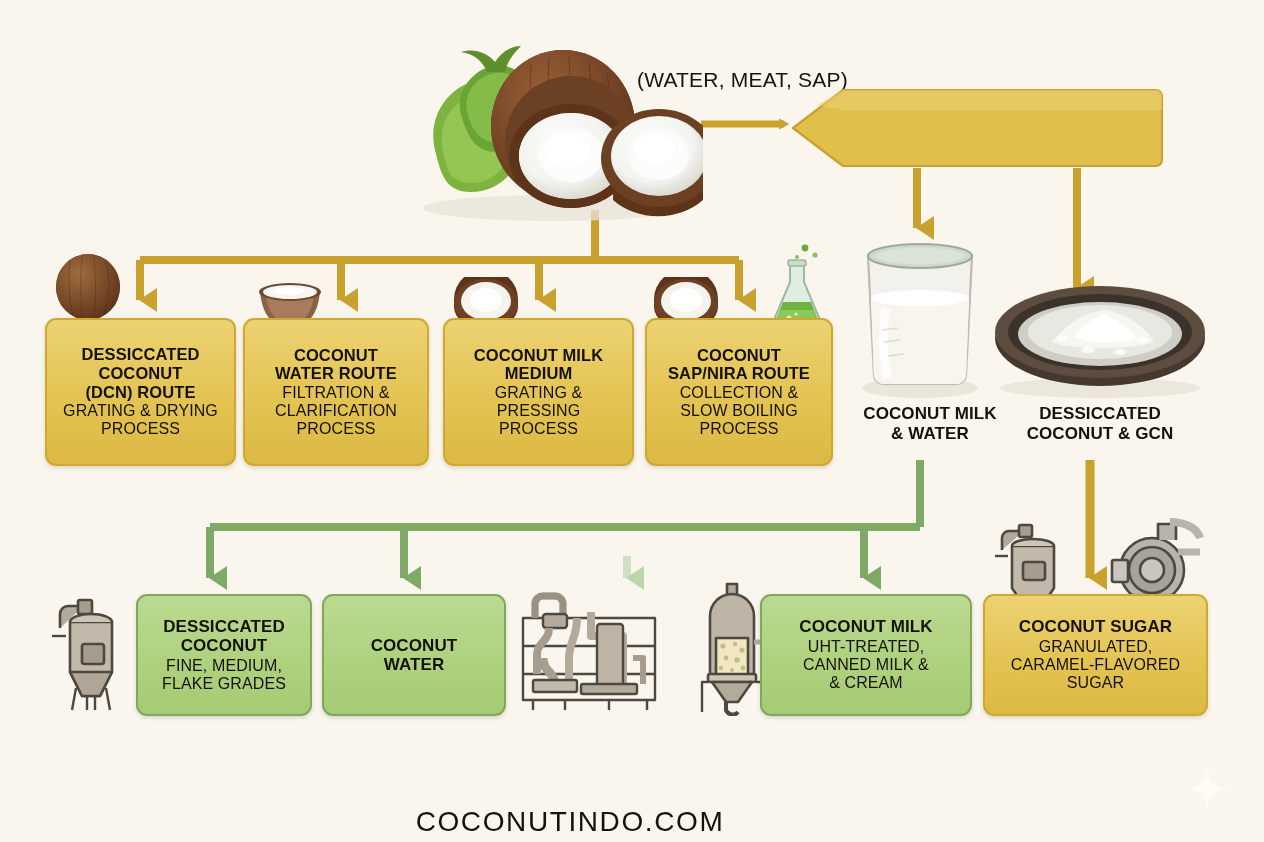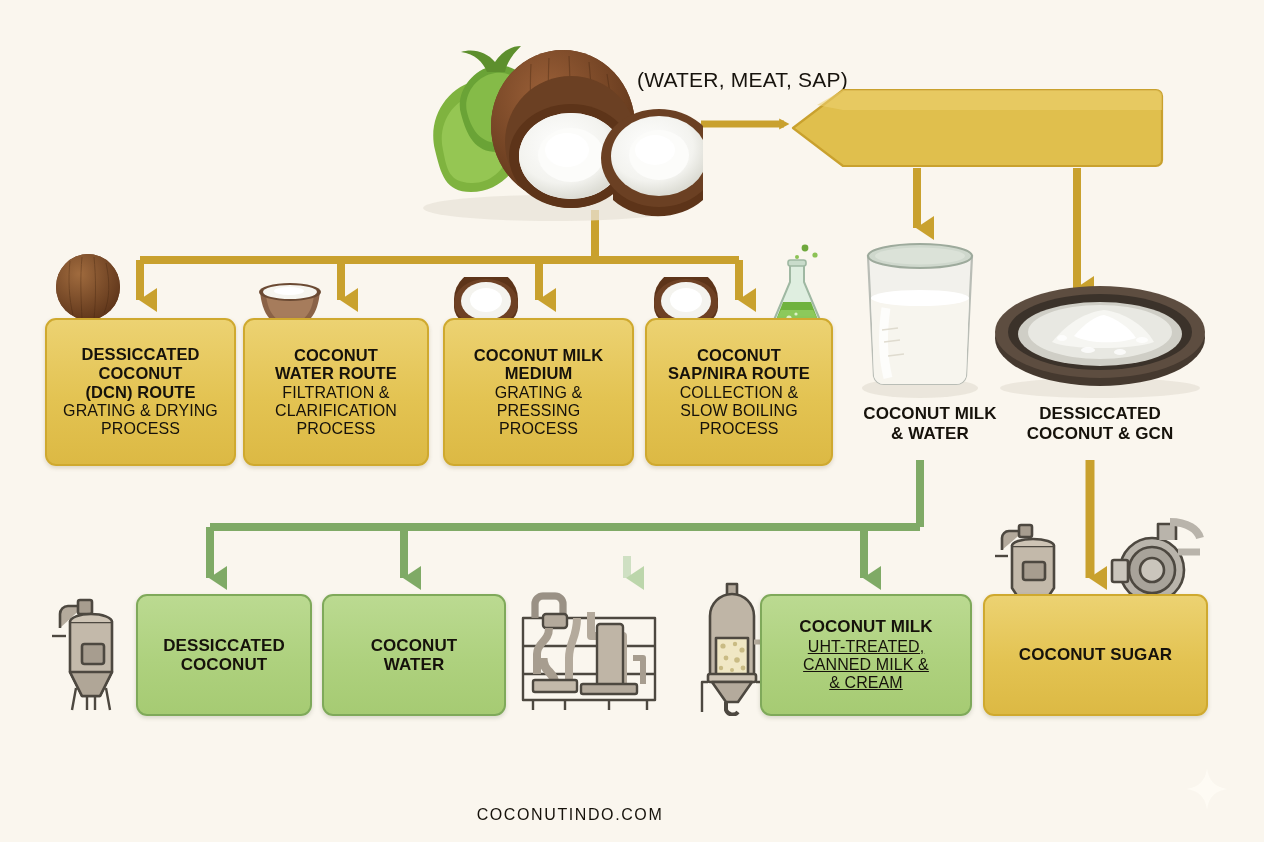--- a/index.html
+++ b/index.html
@@ -59,33 +59,33 @@
   }
   .pbox.green{
     background:linear-gradient(180deg,#bbda91 0%,#aed17e 55%,#a6cb73 100%);
     border:2px solid #7fa95a;
   }
   .pbox.yellow{
     background:linear-gradient(180deg,#ecd272 0%,#e3c352 55%,#dcb944 100%);
     border:2px solid #cfa92f;
   }
   .pbox .t{font-size:17px;font-weight:bold;line-height:1.14;letter-spacing:.1px;}
-  .pbox .d{font-size:16px;font-weight:normal;line-height:1.14;letter-spacing:.1px;margin-top:1px;text-decoration:underline;}
+  .pbox .d{font-size:16px;font-weight:normal;line-height:1.14;letter-spacing:.1px;margin-top:1px;}
 
   
   .slabel{
     position:absolute;text-align:center;
     font-size:17px;font-weight:bold;line-height:1.16;
     color:#16120b;letter-spacing:.1px;
   }
 
   
   .footer{
     position:absolute;left:0;top:806px;width:1140px;text-align:center;
-    font-size:16px;letter-spacing:1.6px;color:#16120b;
+    font-size:28px;letter-spacing:1.6px;color:#16120b;
   }
 
   
   .sparkle{
     position:absolute;left:1186px;top:768px;width:42px;height:42px;
     opacity:.85;
   }
 </style>
 </head>
 <body>
@@ -416,20 +416,24 @@
       <path d="M18,82 L72,82 L80,98 L12,98 Z" fill="#8f8a82"></path>
       <path d="M70,36 L92,36" stroke-width="7" stroke="#b9b4ab"></path>
     </g>
   </svg>
 
   <div class="pbox green" style="left:136px;top:594px;width:176px;height:122px;">
     <div class="t">
       <span>DESSICCATED</span><br>
       <span>COCONUT</span>
     </div>
+    <div class="d">
+      <span>FINE, MEDIUM,</span><br>
+      <span>FLAKE GRADES</span>
+    </div>
   </div>
 
   <div class="pbox green" style="left:322px;top:594px;width:184px;height:122px;">
     <div class="t">
       <span>COCONUT</span><br>
       <span>WATER</span>
     </div>
   </div>
 
   <div class="pbox green" style="left:760px;top:594px;width:212px;height:122px;">
@@ -440,20 +444,25 @@
       <span>UHT-TREATED,</span><br>
       <span>CANNED MILK &amp;</span><br>
       <span>&amp; CREAM</span>
     </div>
   </div>
 
   <div class="pbox yellow" style="left:983px;top:594px;width:225px;height:122px;">
     <div class="t">
       <span>COCONUT SUGAR</span>
     </div>
+    <div class="d">
+      <span>GRANULATED,</span><br>
+      <span>CARAMEL-FLAVORED</span><br>
+      <span>SUGAR</span>
+    </div>
   </div>
 
   <div class="footer">COCONUTINDO.COM</div>
 
   <svg class="sparkle" viewBox="0 0 42 42">
     <path d="M21,1 C23,13 29,19 41,21 C29,23 23,29 21,41 C19,29 13,23 1,21 C13,19 19,13 21,1 Z" fill="#fffdf6"></path>
   </svg>
 
 </div>
 

